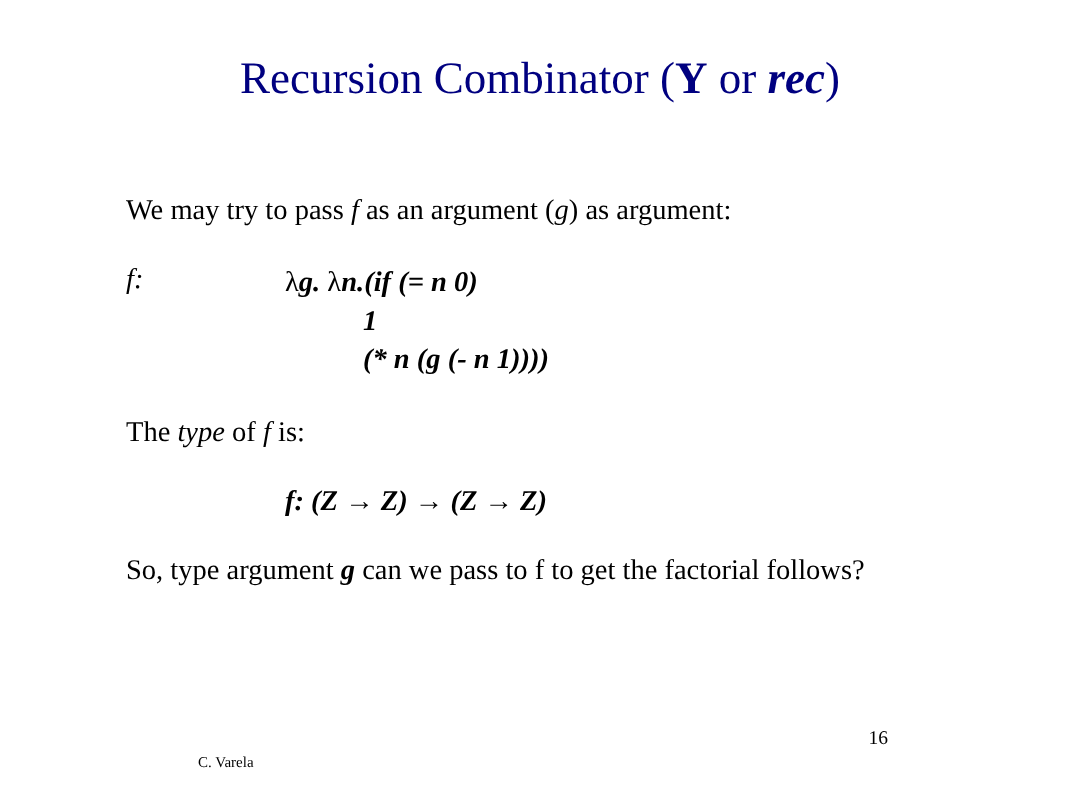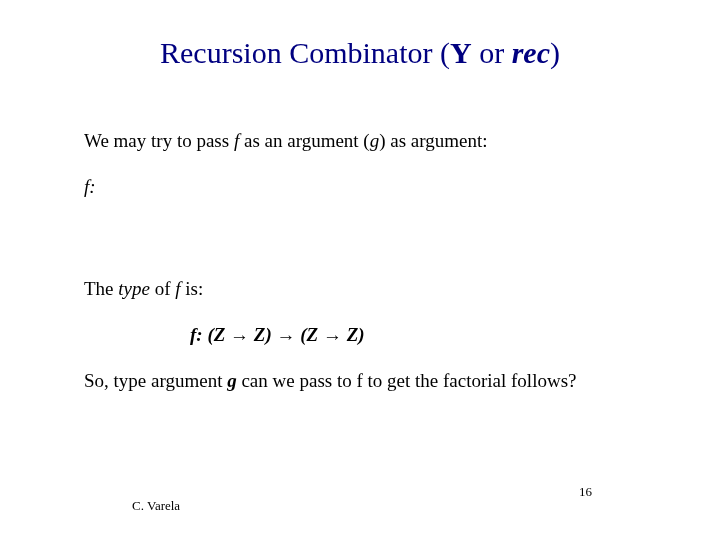--- a/index.html
+++ b/index.html
@@ -75,21 +75,21 @@
     position: absolute;
     top: 370px;
     left: 84px;
     font-size: 19px;
   }
   .question .bi { font-style: italic; font-weight: bold; }
   .footer-author {
     position: absolute;
     bottom: 26px;
     left: 132px;
-    font-size: 13px;
+    font-size: 10px;
   }
   .footer-page {
     position: absolute;
     bottom: 40px;
     right: 50px;
     font-size: 13px;
   }
   .lambda { font-style: normal; font-weight: normal; }
   .arrow { font-style: normal; font-weight: normal; }
 </style>
@@ -102,20 +102,27 @@
     <span>Recursion Combinator (</span><span class="b">Y</span><span> or </span><span class="bi">rec</span><span>)</span>
   </div>
 
   <div class="intro">
     <span>We may try to pass </span><span class="i">f</span><span> as an argument (</span><span class="i">g</span><span>) as argument:</span>
   </div>
 
   <div class="def">
     <div class="def-row">
       <div class="def-label">f:</div>
+      <div class="def-body">
+        <div class="def-line1">
+          <span class="lambda">λ</span><span>g.</span><span class="lambda"> λ</span><span>n.</span><span>(if (= n 0)</span>
+        </div>
+        <div class="def-line2">1</div>
+        <div class="def-line3">(* n (g (- n 1))))</div>
+      </div>
     </div>
   </div>
 
   <div class="type-intro">
     <span>The </span><span class="i">type</span><span> of </span><span class="i">f</span><span> is:</span>
   </div>
 
   <div class="type-expr">
     <span>f: </span><span>(Z </span><span class="arrow">→</span><span> Z) </span><span class="arrow">→</span><span> (Z </span><span class="arrow">→</span><span> Z)</span>
   </div>

